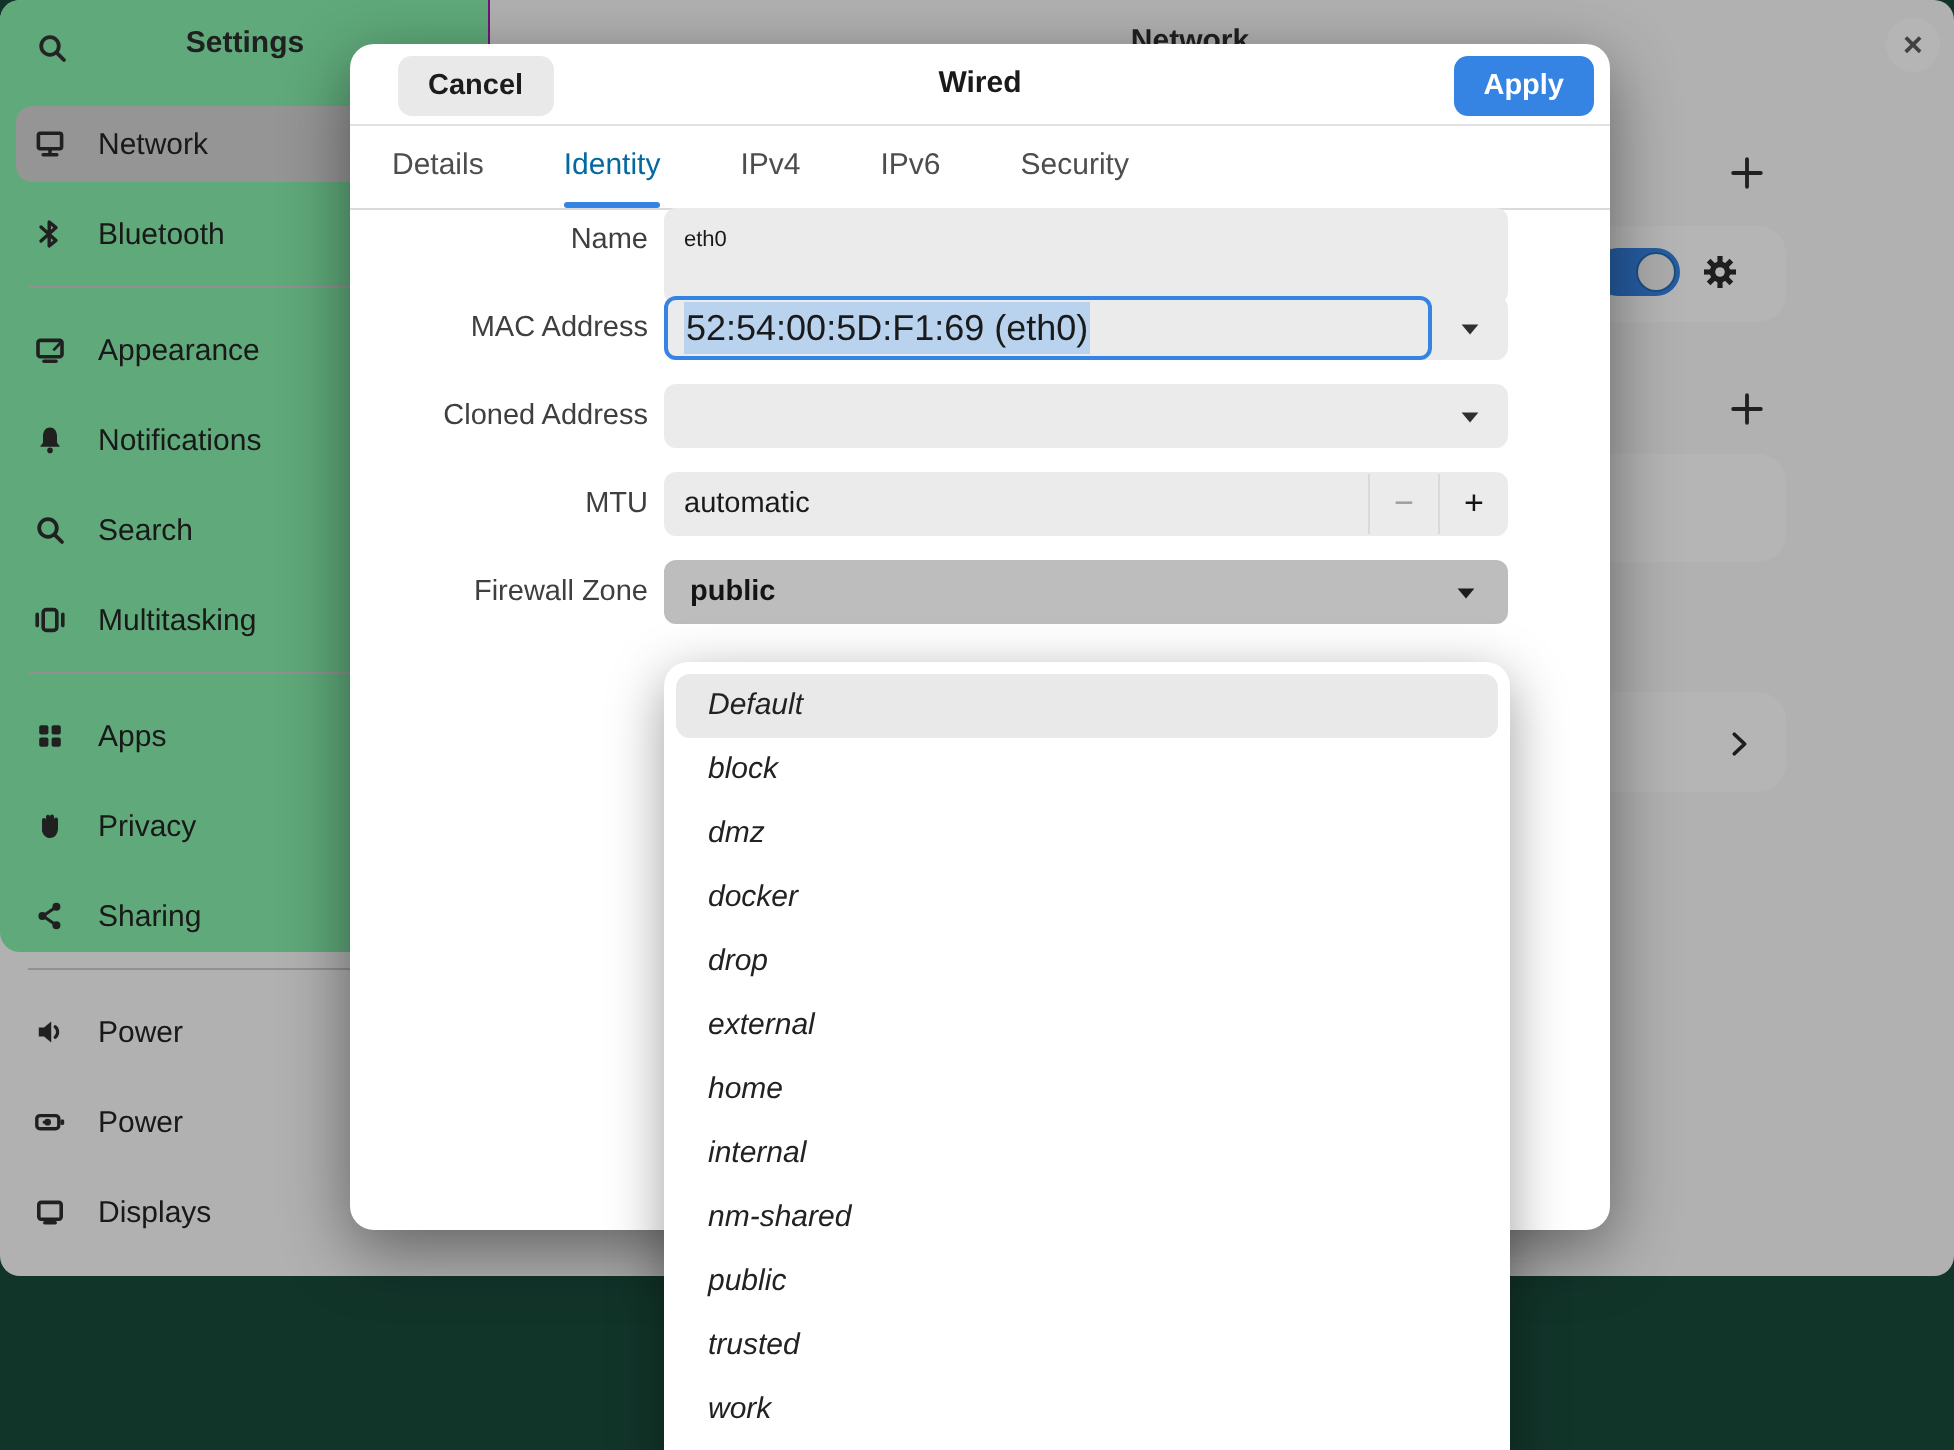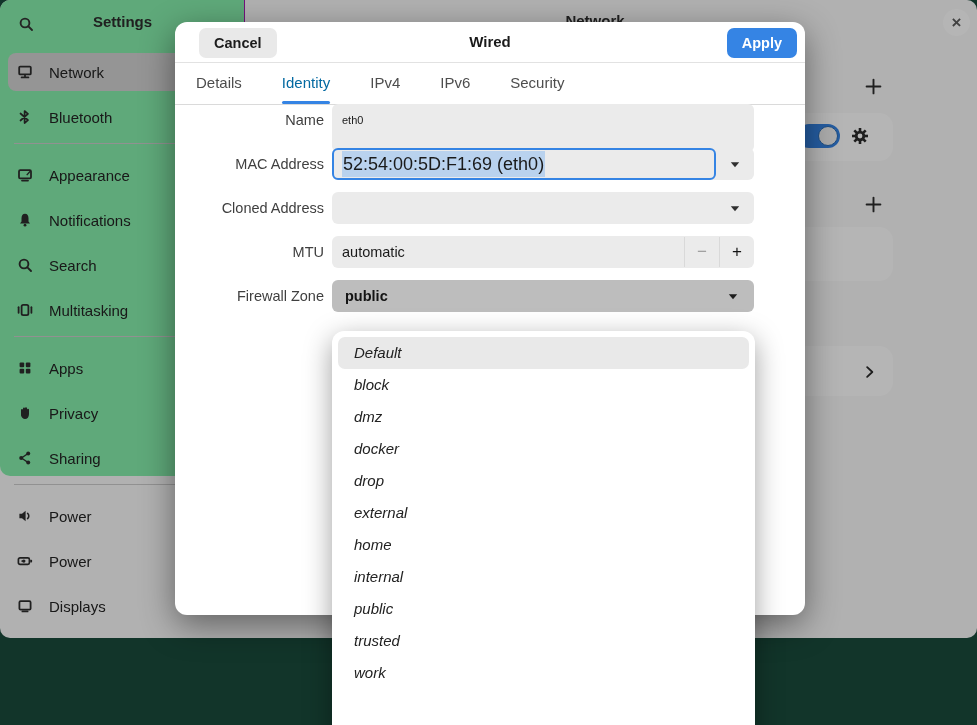--- a/index.html
+++ b/index.html
@@ -334,18 +334,19 @@
 
   <div class="popover">
     <div class="pop-item selected">Default</div>
     <div class="pop-item">block</div>
     <div class="pop-item">dmz</div>
     <div class="pop-item">docker</div>
     <div class="pop-item">drop</div>
     <div class="pop-item">external</div>
     <div class="pop-item">home</div>
     <div class="pop-item">internal</div>
+    <div class="pop-item">nm-shared</div>
     <div class="pop-item">public</div>
     <div class="pop-item">trusted</div>
     <div class="pop-item">work</div>
   </div>
 
 </div>
 
 </body></html>

